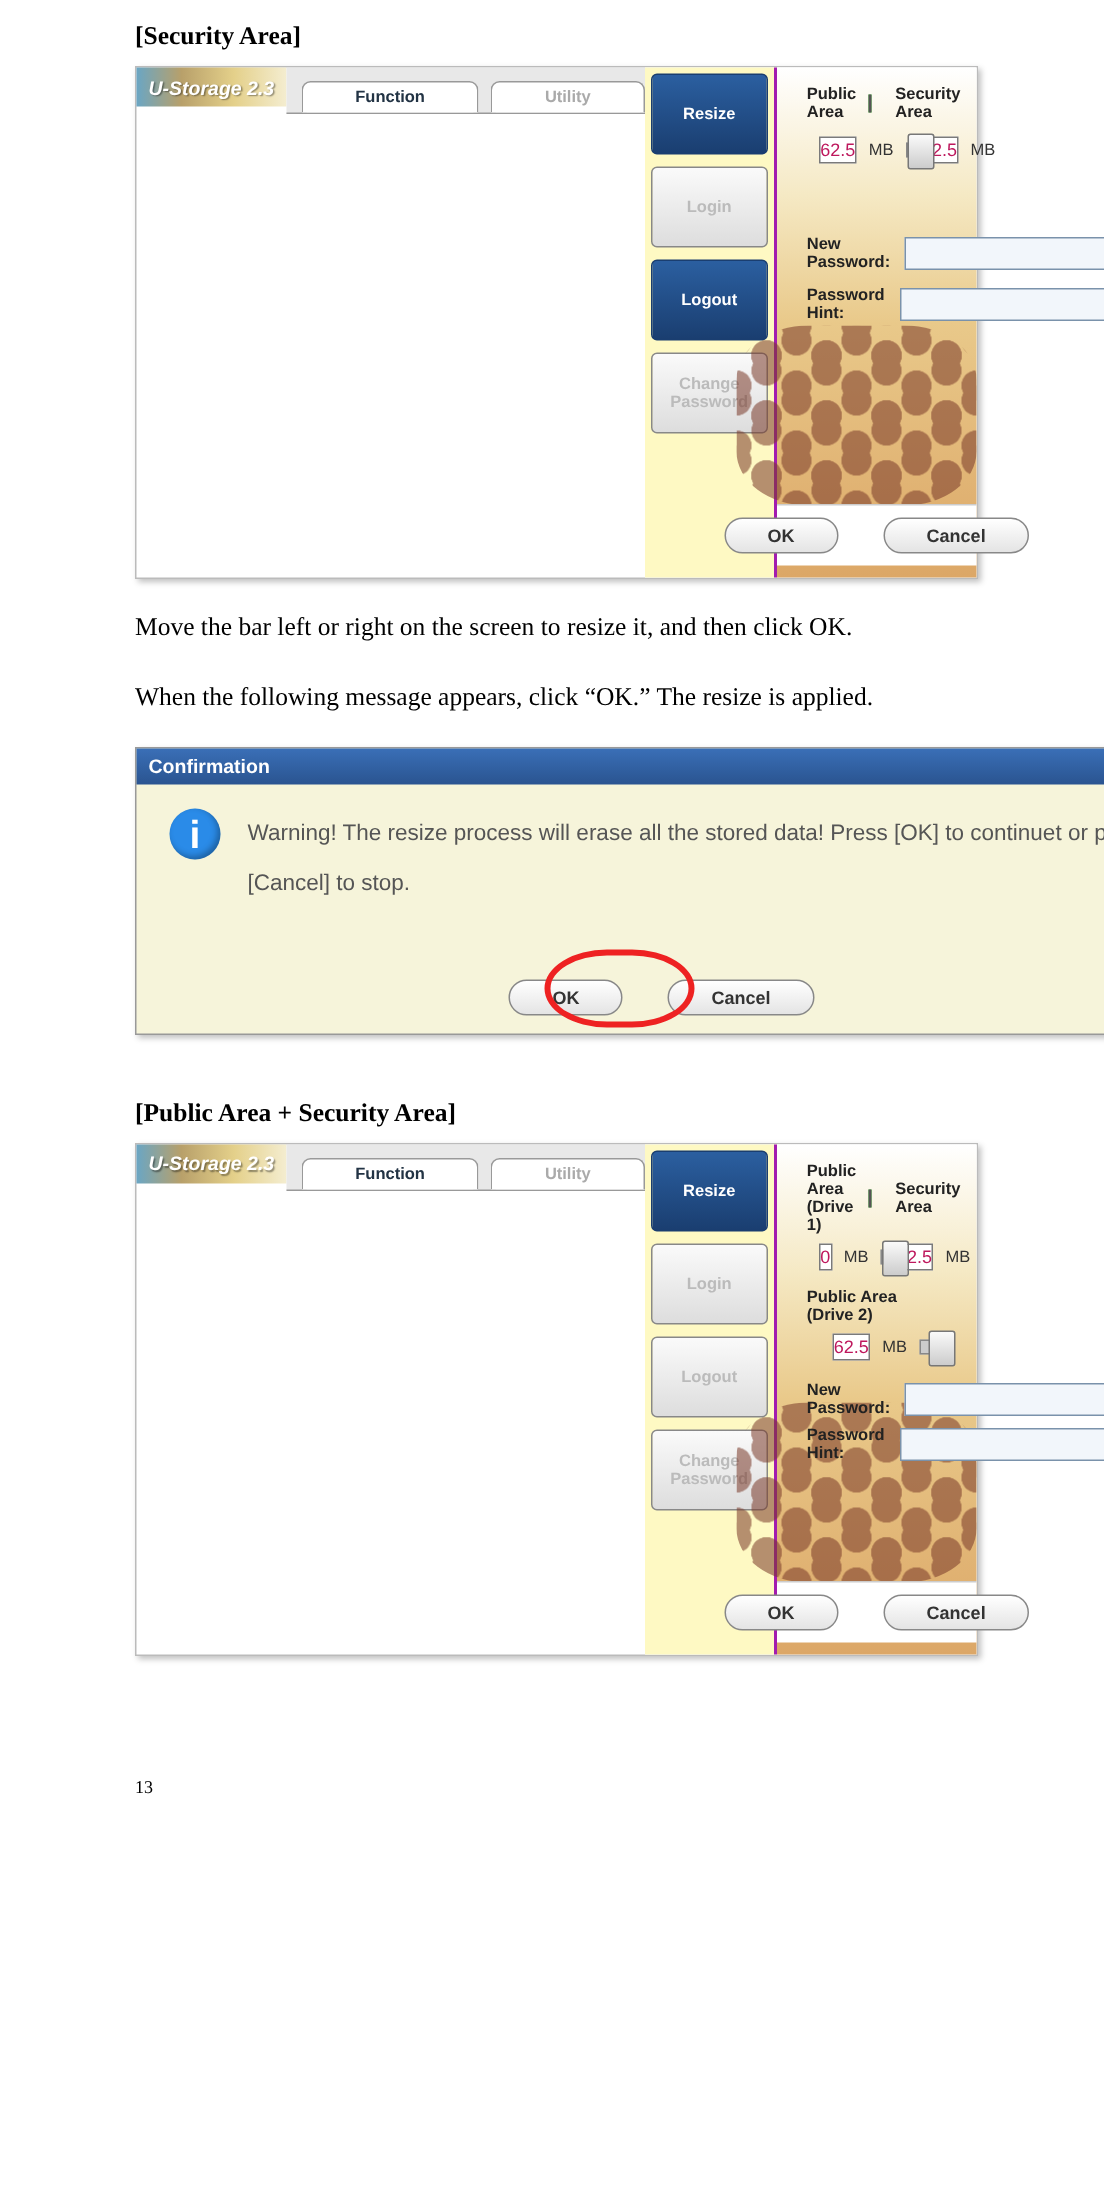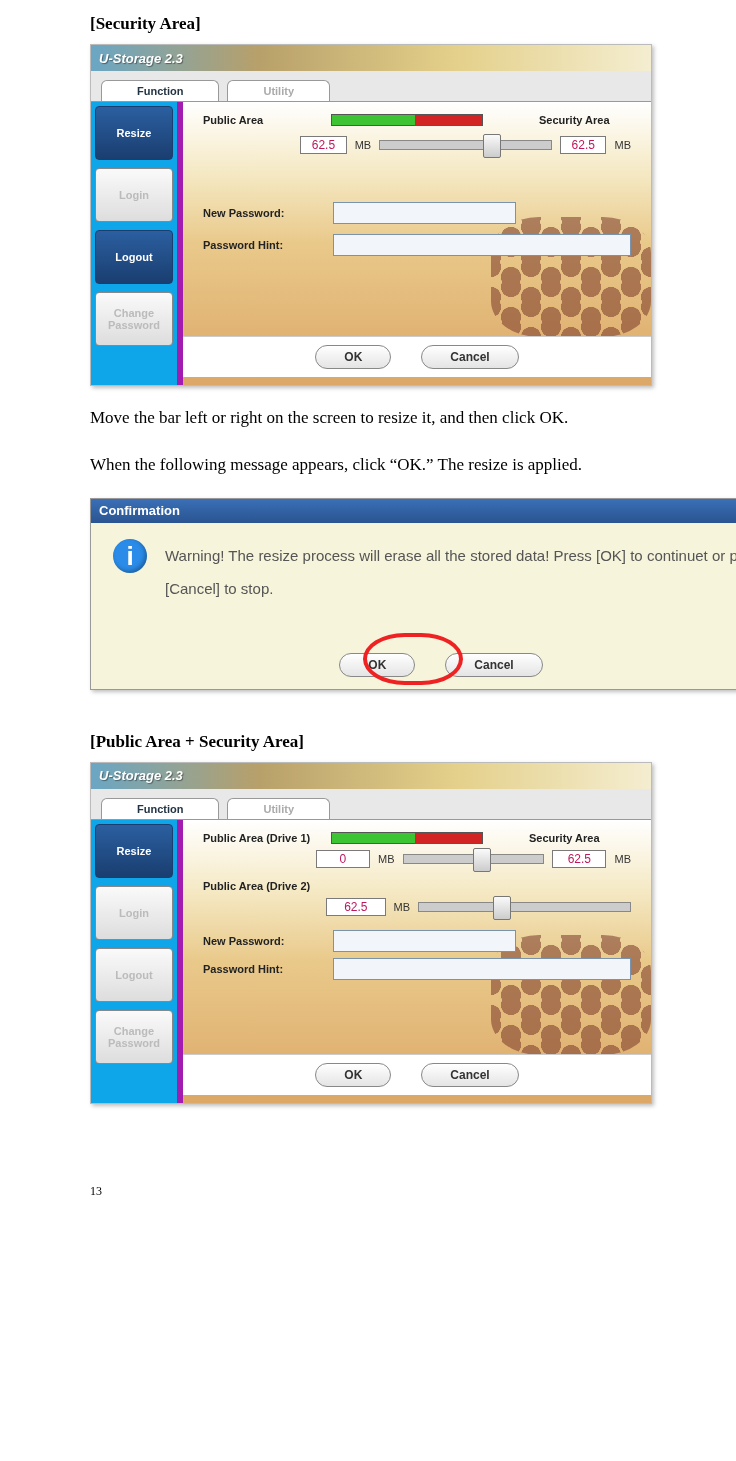--- a/index.html
+++ b/index.html
@@ -3,27 +3,27 @@
 <meta charset="utf-8">
 <style>
   html,body{margin:0;padding:0;background:#fff;font-family:Georgia,"Times New Roman",serif;color:#000;}
   .page{width:592px;margin:0 auto;padding:10px 18px 40px 18px;box-sizing:border-box;}
   .section-title{font-weight:bold;font-size:17px;margin:4px 0 10px 0;}
   .body-text{font-size:17px;line-height:1.7;margin:18px 0;}
   .page-num{text-align:left;font-size:12px;margin-top:80px;}
 
   
   .shot{border:1px solid #bbb;box-shadow:2px 2px 4px rgba(0,0,0,0.25);background:#fff;margin:6px 0 14px 0;filter:blur(0.3px);}
-  .shot1,.shot3{width:560px;height:340px;display:flex;flex-direction:column;}
+  .shot1,.shot3{width:560px;height:340px;display:flex;flex-direction:row;}
   .titlebar{height:26px;background:linear-gradient(90deg,#6aa6c4 0%,#b8a06a 30%,#e4d08a 65%,#f4edd0 100%);display:flex;align-items:center;padding:0 8px;color:#fff;font:bold italic 13px Arial;text-shadow:1px 1px 1px rgba(0,0,0,.4);}
   .tabs{height:30px;background:#e8e8e8;display:flex;align-items:flex-end;padding-left:10px;gap:8px;border-bottom:1px solid #999;}
   .tab{border:1px solid #999;border-bottom:none;background:#fff;border-radius:6px 6px 0 0;padding:4px 35px;font:bold 11px Arial;color:#234;}
   .tab.inactive{color:#aaa;}
   .client{flex:1;display:flex;background:#fff;}
-  .sidebar{width:86px;background:#0ea5e9;display:flex;flex-direction:column;border-right:6px solid #a21caf;}
+  .sidebar{width:86px;background:#fef9c3;display:flex;flex-direction:column;border-right:2px solid #a21caf;}
   .sbtn{flex:0 0 52px;margin:4px;border:1px solid #888;border-radius:4px;background:linear-gradient(#fafafa,#ddd);display:flex;align-items:center;justify-content:center;font:bold 11px Arial;color:#345;text-align:center;line-height:1.1;}
   .sbtn.sel{background:linear-gradient(#2b5fa0,#1a3e70);color:#fff;border-color:#1a3e70;}
   .sbtn.dis{color:#bbb;}
   .content{flex:1;position:relative;background:linear-gradient(180deg,#fff 0%,#f5e9c4 25%,#e9c98a 50%,#dca767 100%);}
   .splotch{position:absolute;right:0;bottom:48px;width:160px;height:120px;background:radial-gradient(#7a3a2a 35%,transparent 36%),radial-gradient(#7a3a2a 35%,transparent 36%),radial-gradient(#7a3a2a 35%,transparent 36%),radial-gradient(#7a3a2a 35%,transparent 36%),radial-gradient(#7a3a2a 35%,transparent 36%);background-size:40px 40px;background-position:0 0,20px 20px,40px 0,60px 30px,80px 10px;opacity:.55;filter:blur(0.5px);border-radius:30%;}
   .row{display:flex;align-items:center;gap:8px;font:bold 11px Arial;color:#222;}
   .label{width:120px;text-align:left;}
   .valbox{background:#fff;border:1px solid #7a7a7a;width:60px;height:16px;font:12px Arial;text-align:center;display:flex;align-items:center;justify-content:center;color:#be185d;}
   .unit{font:11px Arial;color:#333;}
   .sliderbar{position:relative;height:10px;width:150px;background:#3cc433;border:1px solid #555;}

